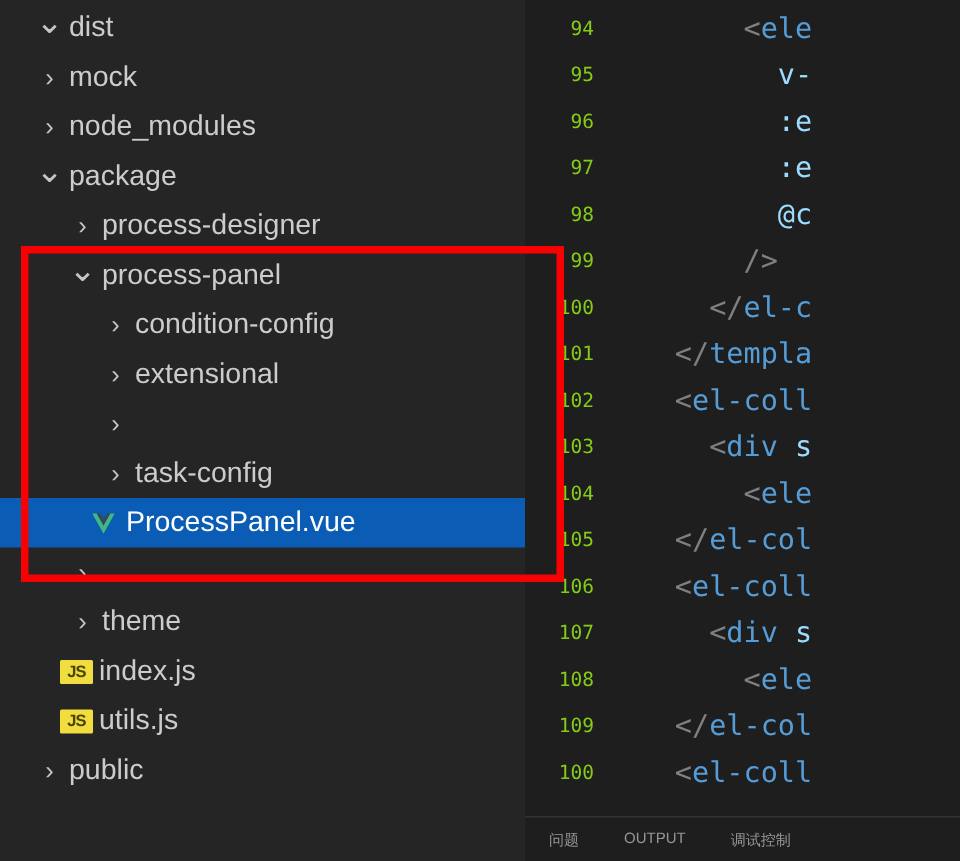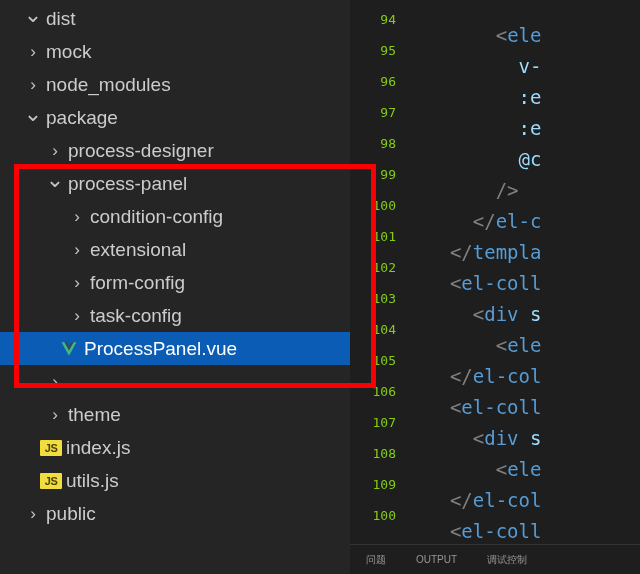--- a/index.html
+++ b/index.html
@@ -73,21 +73,21 @@
     padding-right: 18px;
     color: #84cc16;
     font-family: Consolas, monospace;
     font-size: 13px;
     padding-top: 4px;
   }
   .gutter .ln { height: 31px; line-height: 31px; }
   .code {
     font-family: Consolas, monospace;
     font-size: 19px;
-    padding-top: 20px;
+    padding-top: 4px;
     color: #d4d4d4;
     white-space: pre;
   }
   .code .line { height: 31px; line-height: 31px; }
   .t-tag { color: #569cd6; }
   .t-attr { color: #9cdcfe; }
   .t-punc { color: #808080; }
   .red-box {
     position: absolute;
     border: 5px solid #f70102;
@@ -155,21 +155,20 @@
       <span class="label">condition-config</span>
     </div>
     <div class="tree-item">
       <span class="indent" style="width: 68px;"></span>
       <span class="chevron">›</span>
       <span class="label">extensional</span>
     </div>
     <div class="tree-item">
       <span class="indent" style="width: 68px;"></span>
       <span class="chevron">›</span>
-      <span class="label">form-config</span>
     </div>
     <div class="tree-item">
       <span class="indent" style="width: 68px;"></span>
       <span class="chevron">›</span>
       <span class="label">task-config</span>
     </div>
     <div class="tree-item selected">
       <span class="indent" style="width: 58px;"></span>
       <span class="file-icon vue-icon">
         <svg viewBox="0 0 24 24">

